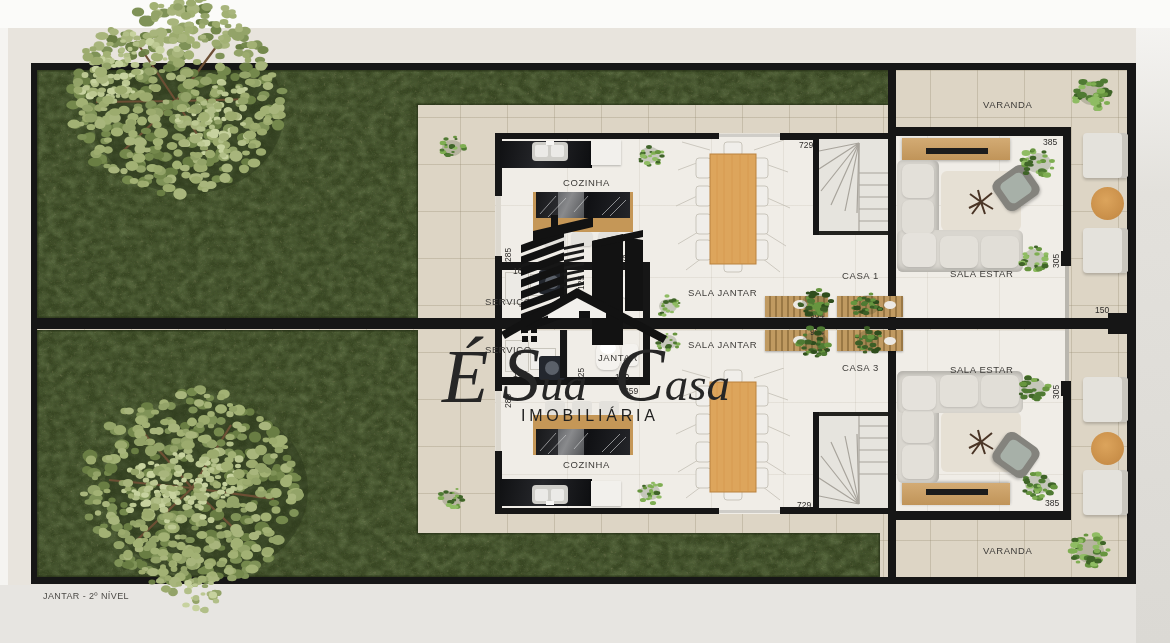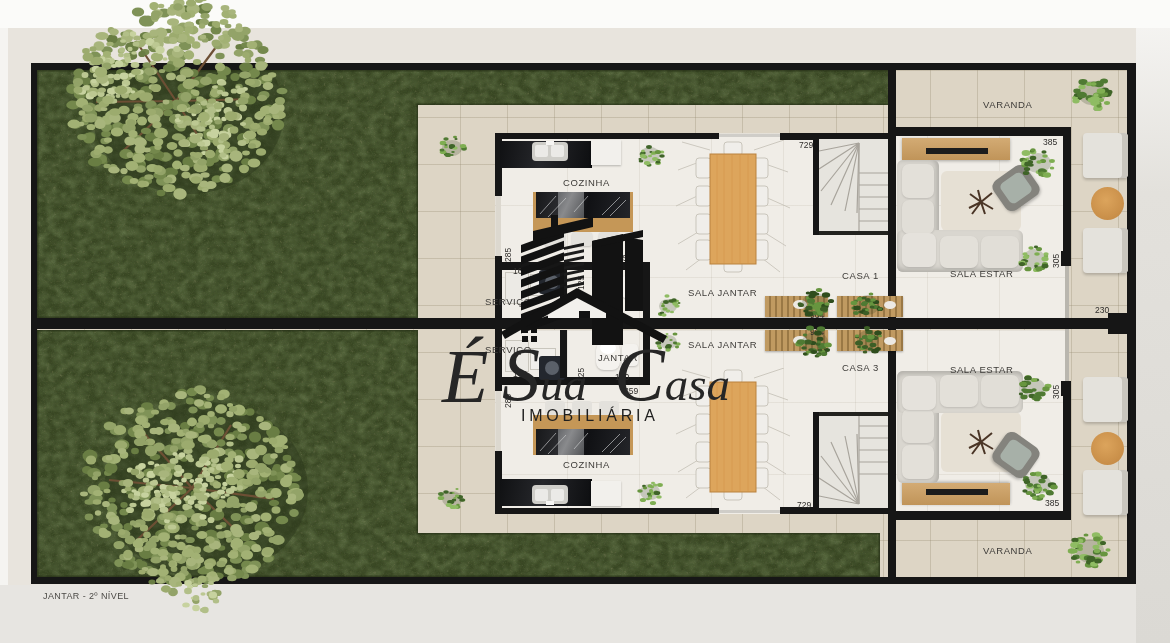--- a/index.html
+++ b/index.html
@@ -308,21 +308,21 @@
 <div class="dim" style="left:513px;top:266px;">169</div>
 <div class="dim" style="left:615px;top:372px;">160</div>
 <div class="dim" style="left:624px;top:386px;">359</div>
 <div class="dim" style="left:618px;top:253px;">359</div>
 <div class="dim" style="left:810px;top:310px;">964</div>
 <div class="dim" style="left:810px;top:327px;">964</div>
 <div class="dim" style="left:1043px;top:137px;">385</div>
 <div class="dim" style="left:1045px;top:498px;">385</div>
 <div class="dim vert" style="left:1051px;top:268px;">305</div>
 <div class="dim vert" style="left:1051px;top:399px;">305</div>
-<div class="dim" style="left:1095px;top:305px;">230</div>
+<div class="dim" style="left:1095px;top:305px;">150</div>
 <div class="dim" style="left:43px;top:591px;color:#4c4a46;font-size:9px;letter-spacing:0.4px;">JANTAR - 2º NÍVEL</div>
 <svg class="abs" style="left:0;top:0;" width="1170" height="643" viewBox="0 0 1170 643">
 <g>
         <path d="M176 101 L256 99" stroke="#6d4f34" stroke-width="2.2" fill="none"></path>
         <path d="M176 101 L214 161" stroke="#6d4f34" stroke-width="2.2" fill="none"></path>
         <path d="M176 101 L122 152" stroke="#6d4f34" stroke-width="2.2" fill="none"></path>
         <path d="M176 101 L96 102" stroke="#6d4f34" stroke-width="2.2" fill="none"></path>
         <path d="M176 101 L136 41" stroke="#6d4f34" stroke-width="2.2" fill="none"></path>
         <path d="M176 101 L219 43" stroke="#6d4f34" stroke-width="2.2" fill="none"></path>
         <ellipse cx="91" cy="114" rx="6.2" ry="4.0" fill="#74884c"></ellipse>

